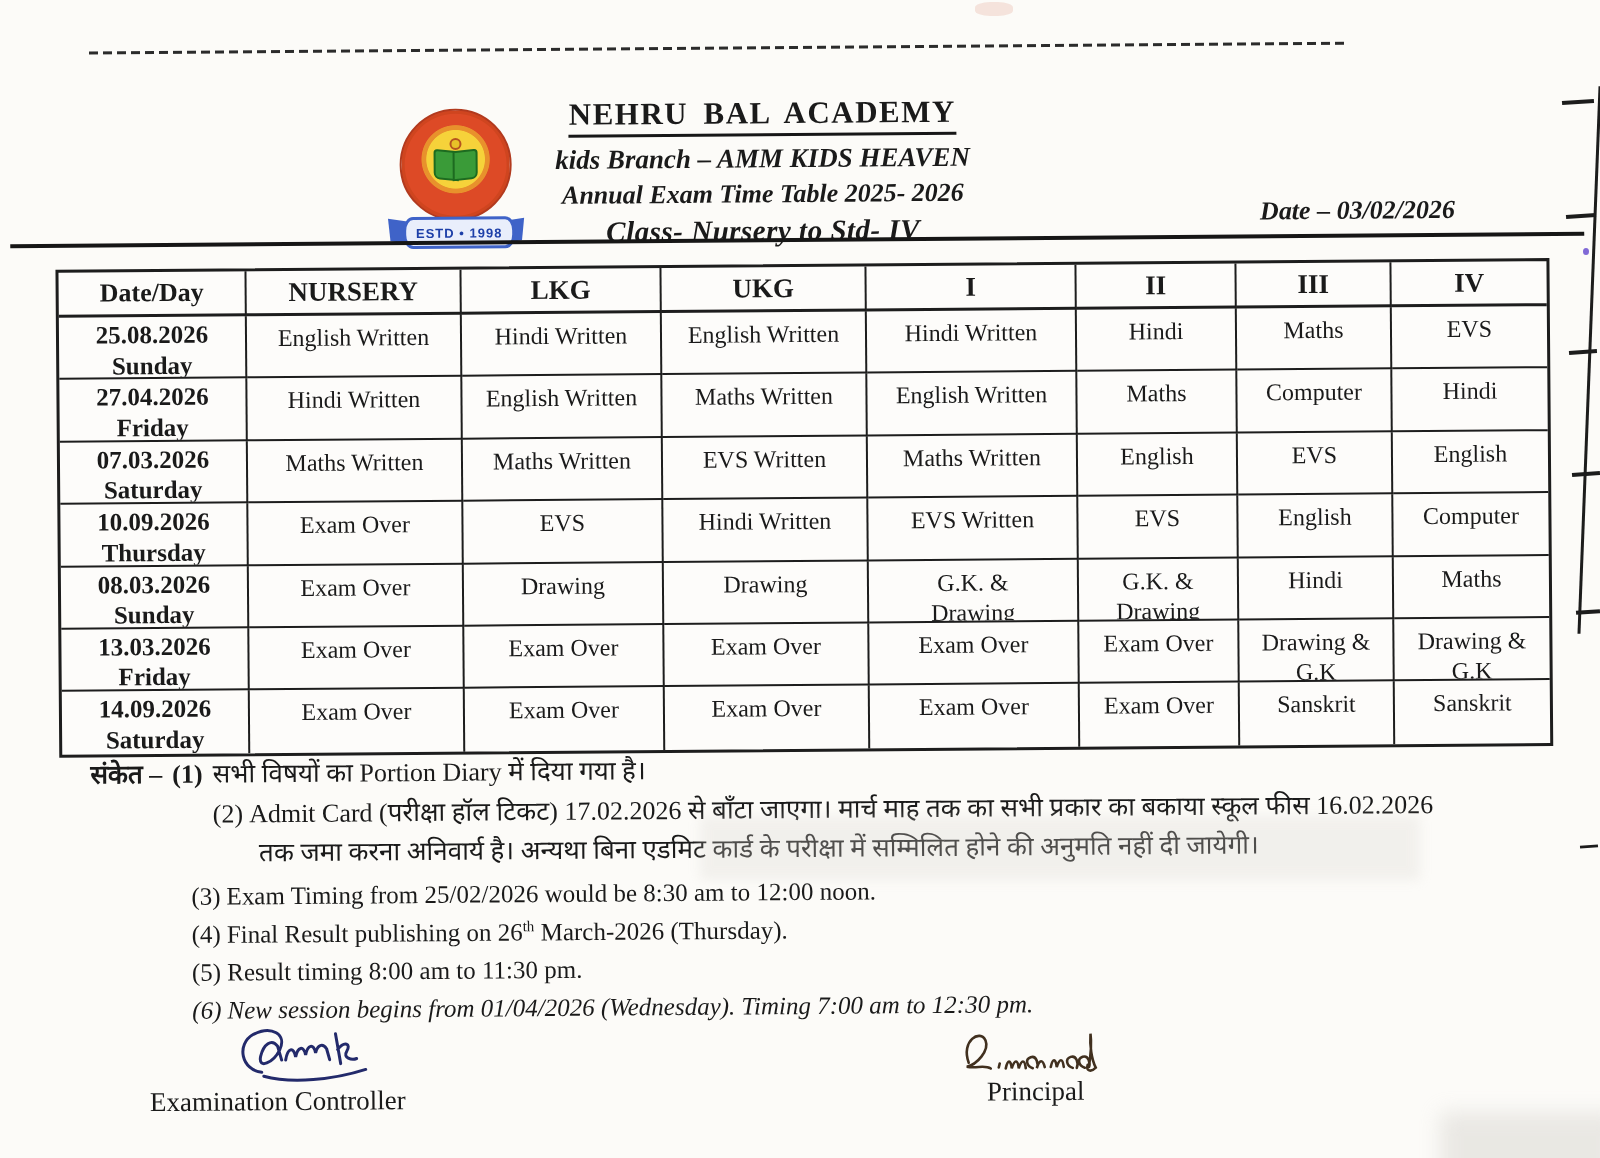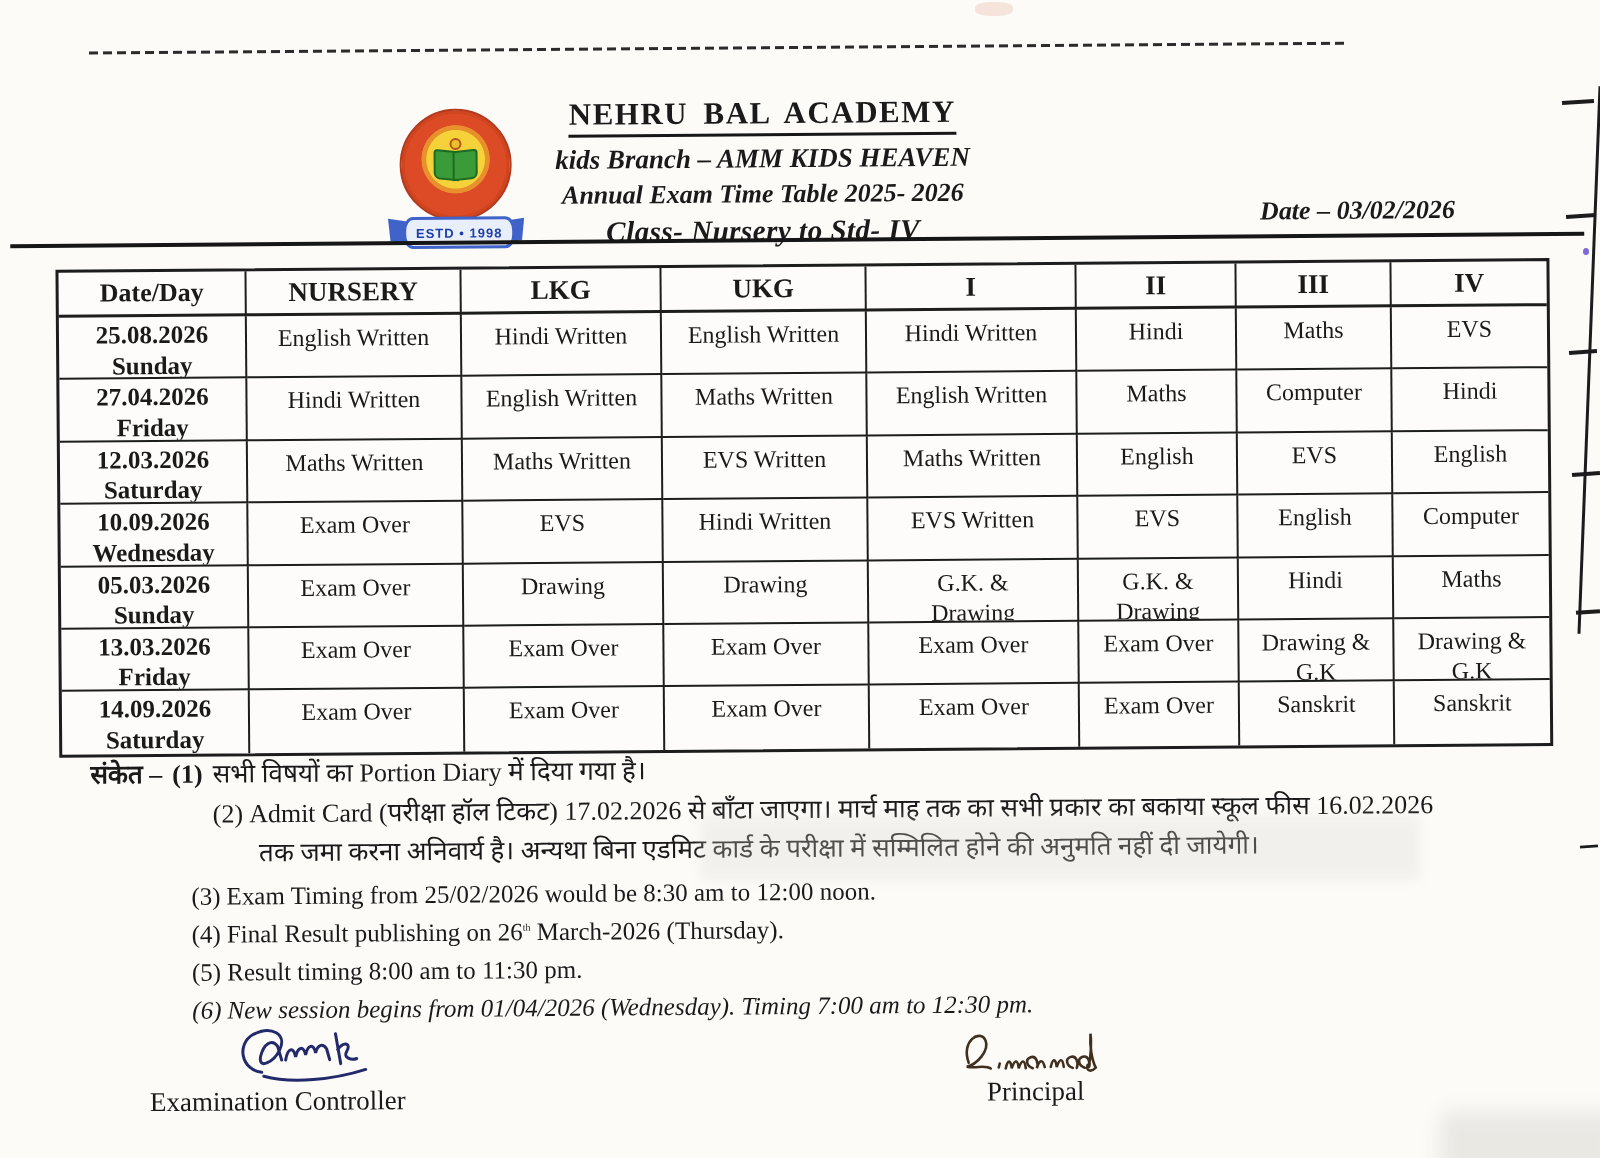--- a/index.html
+++ b/index.html
@@ -88,21 +88,21 @@
   
   .notes{position:absolute;left:88px;top:750px;width:1430px;font-size:26px;}
   .note-first{display:flex;gap:10px;align-items:baseline;}
   .notes-label{font-weight:bold;white-space:nowrap;}
   .note-first .num{font-weight:bold;}
   .note{margin-top:8px;}
   .note .num{margin-right:6px;}
   .note-2{margin-left:122px;width:1190px;line-height:1.5;padding-left:46px;text-indent:-46px;margin-top:4px;}
   .note-3,.note-4,.note-5,.note-6{margin-left:100px;font-size:25px;margin-top:10px;}
   .note.italic{font-style:italic;}
-  sup{font-size:10px;}
+  sup{font-size:15px;}
 
   
   .sig-block{position:absolute;}
   .sig-left{left:145px;top:1018px;}
   .sig-right{left:950px;top:1028px;}
   .sig-label{font-size:27px;margin-top:2px;}
   .sig-left .sig-label{margin-left:0;}
   .sig-right .sig-label{margin-left:32px;}
   .sig-svg{display:block;}
   .sig-left .sig-svg{margin-left:78px;}
@@ -201,21 +201,21 @@
         <div class="cell subj">
           <div class="subj-inner">Maths</div>
         </div>
         <div class="cell subj">
           <div class="subj-inner">Computer</div>
         </div>
         <div class="cell subj">
           <div class="subj-inner">Hindi</div>
         </div>
         <div class="cell datecell">
-          <div class="date">12.03.2026</div>
+          <div class="date">07.03.2026</div>
           <div class="day">Saturday</div>
         </div>
         <div class="cell subj">
           <div class="subj-inner">Maths Written</div>
         </div>
         <div class="cell subj">
           <div class="subj-inner">Maths Written</div>
         </div>
         <div class="cell subj">
           <div class="subj-inner">EVS Written</div>
@@ -227,21 +227,21 @@
           <div class="subj-inner">English</div>
         </div>
         <div class="cell subj">
           <div class="subj-inner">EVS</div>
         </div>
         <div class="cell subj">
           <div class="subj-inner">English</div>
         </div>
         <div class="cell datecell">
           <div class="date">10.09.2026</div>
-          <div class="day">Wednesday</div>
+          <div class="day">Thursday</div>
         </div>
         <div class="cell subj">
           <div class="subj-inner">Exam Over</div>
         </div>
         <div class="cell subj">
           <div class="subj-inner">EVS</div>
         </div>
         <div class="cell subj">
           <div class="subj-inner">Hindi Written</div>
         </div>
@@ -251,21 +251,21 @@
         <div class="cell subj">
           <div class="subj-inner">EVS</div>
         </div>
         <div class="cell subj">
           <div class="subj-inner">English</div>
         </div>
         <div class="cell subj">
           <div class="subj-inner">Computer</div>
         </div>
         <div class="cell datecell">
-          <div class="date">05.03.2026</div>
+          <div class="date">08.03.2026</div>
           <div class="day">Sunday</div>
         </div>
         <div class="cell subj">
           <div class="subj-inner">Exam Over</div>
         </div>
         <div class="cell subj">
           <div class="subj-inner">Drawing</div>
         </div>
         <div class="cell subj">
           <div class="subj-inner">Drawing</div>

